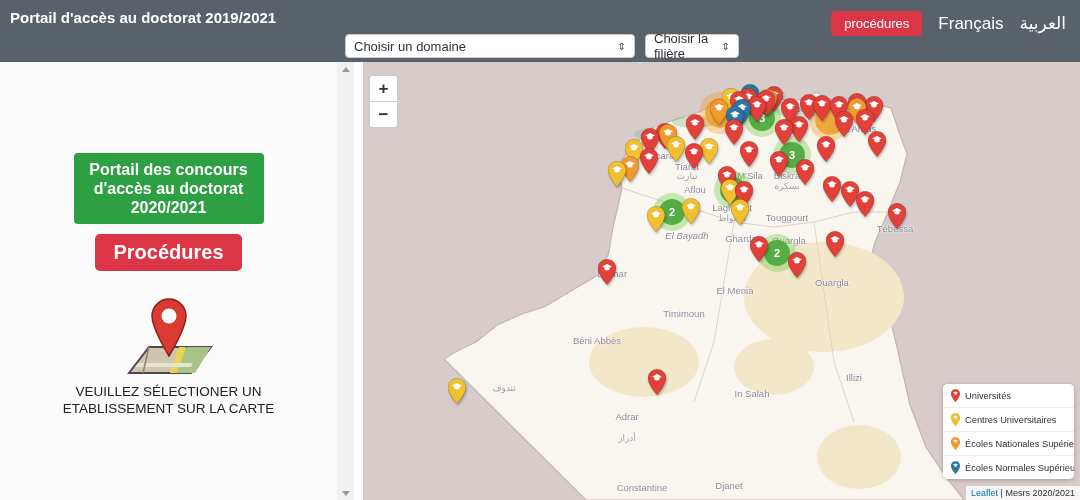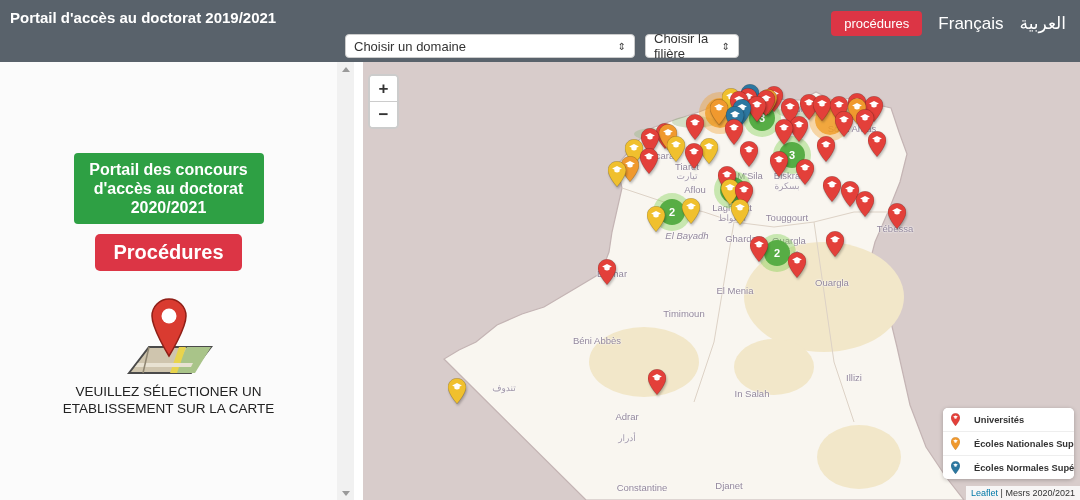--- a/index.html
+++ b/index.html
@@ -53,21 +53,21 @@
   
   .zoomctl{position:absolute;left:14px;top:12px;width:27px;border:2px solid rgba(0,0,0,0.2);border-radius:5px;
            background:#fff;z-index:20;overflow:hidden;}
   .zoomctl .zbtn{width:27px;height:25px;display:flex;align-items:center;justify-content:center;font-size:17px;
            font-weight:bold;color:#333;cursor:pointer;background:#fff;}
   .zoomctl .zbtn:first-child{border-bottom:1px solid #ccc;}
 
   
   .legend{position:absolute;right:6px;bottom:21px;width:131px;background:#fff;border-radius:5px;z-index:30;
           box-shadow:0 1px 4px rgba(0,0,0,0.25);overflow:hidden;}
-  .legend-row{display:flex;align-items:center;gap:14px;padding:5px 8px;border-bottom:1px solid #eee;background:#fff;font-weight:bold;}
+  .legend-row{display:flex;align-items:center;gap:5px;padding:5px 8px;border-bottom:1px solid #eee;background:#fff;}
   .legend-row:last-child{border-bottom:none;}
   .legend-row span.txt{font-size:9.3px;color:#333;white-space:nowrap;}
   .legend-row svg{flex:0 0 auto;}
 
   
   .attribution{position:absolute;right:0;bottom:0;background:rgba(255,255,255,0.8);font-size:9px;color:#333;
                padding:2px 5px;z-index:30;}
   .attribution a{color:#0078A8;text-decoration:none;cursor:pointer;}
 </style>
 </head>
@@ -681,20 +681,30 @@
      <path d="M12 0C5.4 0 0 5.4 0 12c0 8.8 12 22 12 22s12-13.2 12-22C24 5.4 18.6 0 12 0z" fill="#e3403a" stroke="rgba(0,0,0,0.25)" stroke-width="1"></path>
      <g fill="#fff">
               <polygon points="12,6.2 18.5,9.6 12,13 5.5,9.6"></polygon>
               <path d="M8.5 10.8v3q3.5 2.4 7 0v-3q-3.5 2.3-7 0z"></path>
             </g>
    </svg>
           <span class="txt">Universités</span>
         </div>
         <div class="legend-row">
           <svg width="9" height="13" viewBox="0 0 24 34">
+     <path d="M12 0C5.4 0 0 5.4 0 12c0 8.8 12 22 12 22s12-13.2 12-22C24 5.4 18.6 0 12 0z" fill="#f0c02e" stroke="rgba(0,0,0,0.25)" stroke-width="1"></path>
+     <g fill="#fff">
+              <polygon points="12,6.2 18.5,9.6 12,13 5.5,9.6"></polygon>
+              <path d="M8.5 10.8v3q3.5 2.4 7 0v-3q-3.5 2.3-7 0z"></path>
+            </g>
+   </svg>
+          <span class="txt">Centres Universitaires</span>
+        </div>
+        <div class="legend-row">
+          <svg width="9" height="13" viewBox="0 0 24 34">
      <path d="M12 0C5.4 0 0 5.4 0 12c0 8.8 12 22 12 22s12-13.2 12-22C24 5.4 18.6 0 12 0z" fill="#f0992e" stroke="rgba(0,0,0,0.25)" stroke-width="1"></path>
      <g fill="#fff">
               <polygon points="12,6.2 18.5,9.6 12,13 5.5,9.6"></polygon>
               <path d="M8.5 10.8v3q3.5 2.4 7 0v-3q-3.5 2.3-7 0z"></path>
             </g>
    </svg>
           <span class="txt">Écoles Nationales Supérieures</span>
         </div>
         <div class="legend-row">
           <svg width="9" height="13" viewBox="0 0 24 34">

